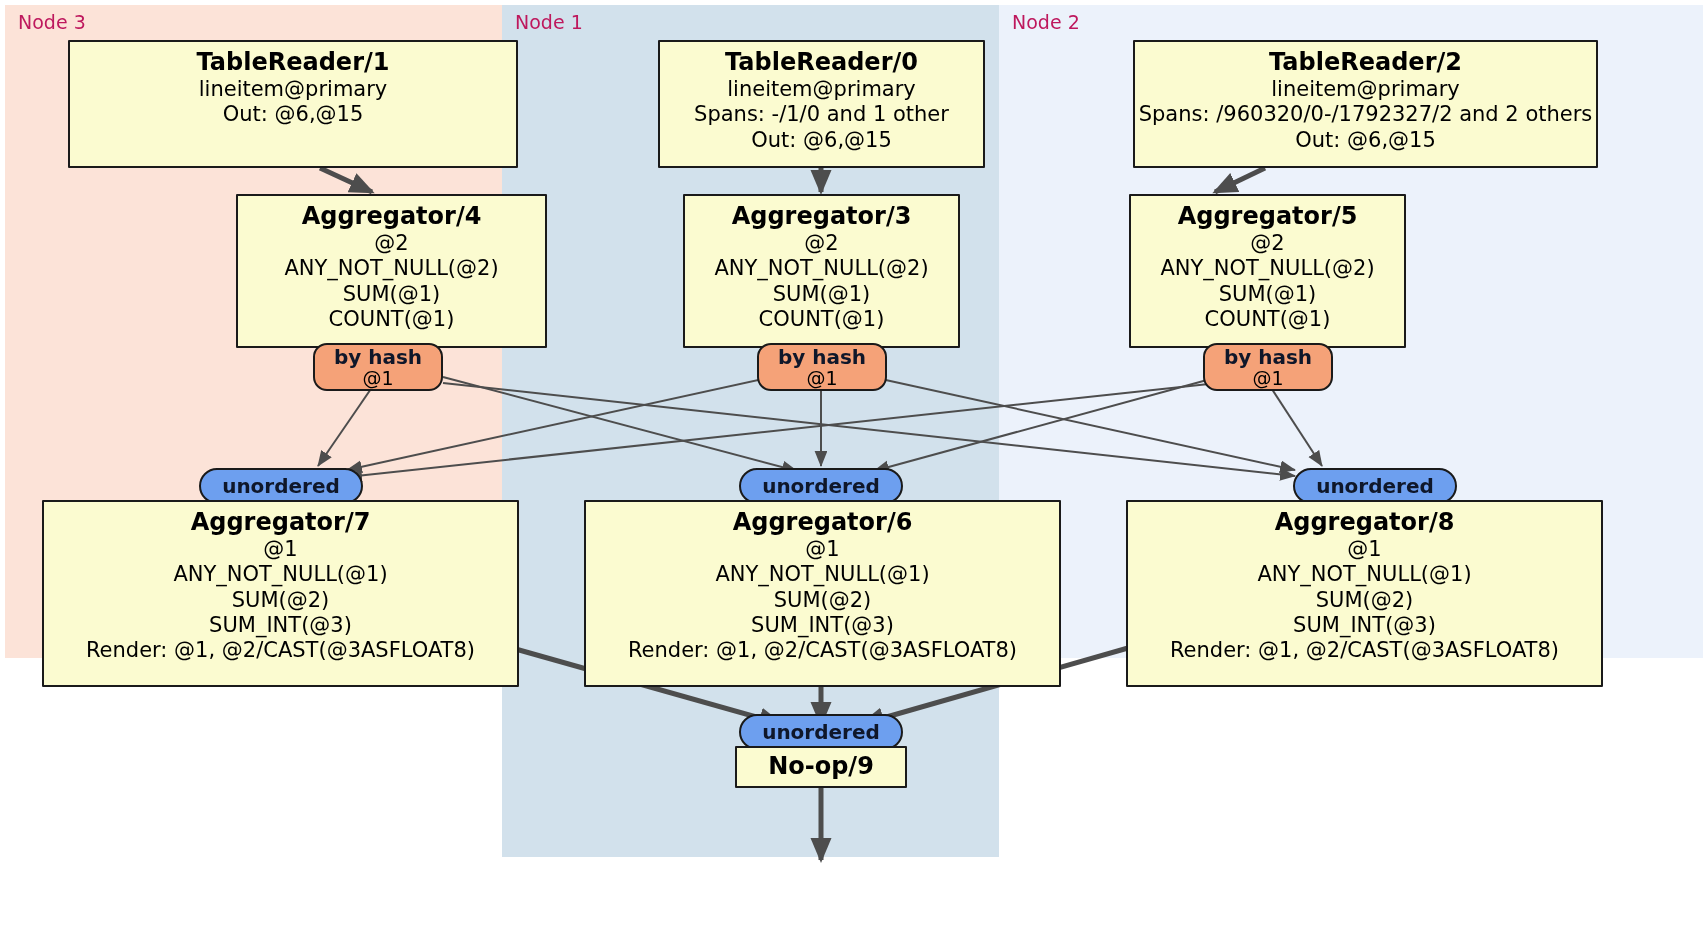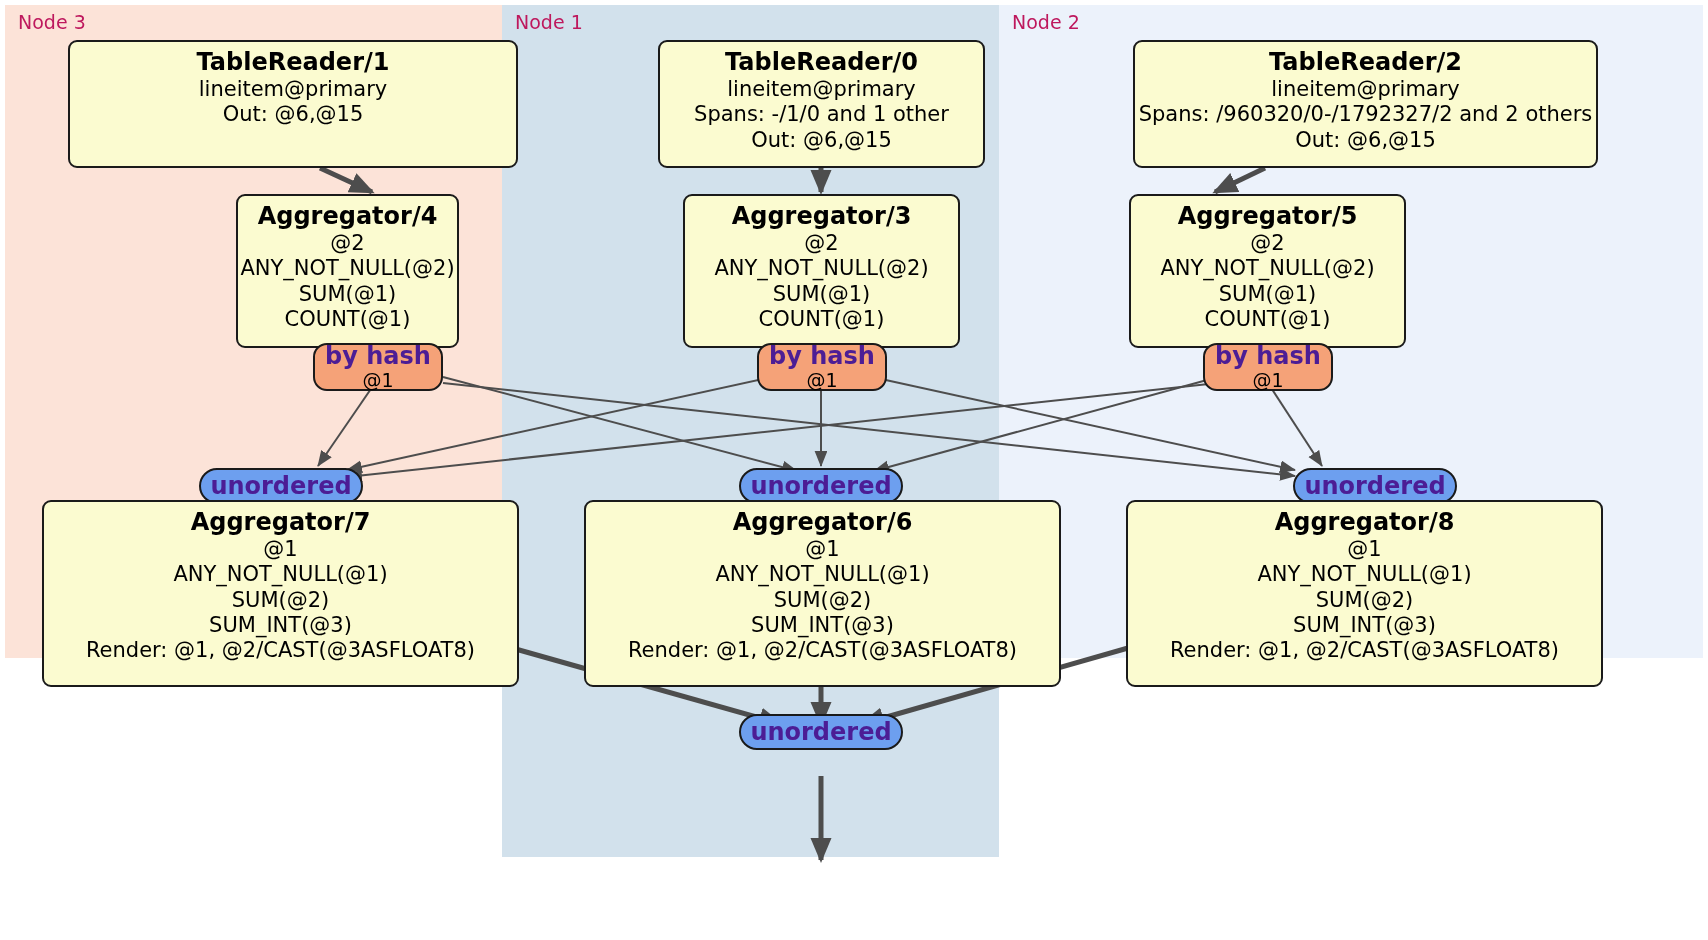--- a/index.html
+++ b/index.html
@@ -33,21 +33,21 @@
     font-family: "DejaVu Sans", sans-serif;
     font-size: 19px;
     color: #be185d;
     white-space: nowrap;
   }
   .proc-box {
     position: absolute;
     box-sizing: border-box;
     background: #fbfbd0;
     border: 2px solid #1a1a1a;
-    border-radius: 9px;
+    border-radius: 1px;
     display: flex;
     flex-direction: column;
     align-items: center;
     justify-content: flex-start;
     padding-top: 6px;
     text-align: center;
     font-family: "DejaVu Sans", sans-serif;
   }
   .proc-title {
     font-size: 24px;
@@ -75,23 +75,23 @@
   }
   .badge-hash {
     background: #f5a278;
     border-radius: 14px;
   }
   .badge-unordered {
     background: #6d9fef;
     border-radius: 20px;
   }
   .badge-main {
-    font-size: 24px;
+    font-size: 20px;
     font-weight: bold;
-    color: #4c1d95;
+    color: #0f172a;
     line-height: 1.1;
     white-space: nowrap;
   }
   .badge-sub {
     font-size: 19px;
     color: #000000;
     line-height: 1.1;
     white-space: nowrap;
   }
   .box-single {
@@ -158,21 +158,21 @@
     <div class="proc-line">Out: @6,@15</div>
   </div>
 
   <div class="proc-box" style="left:1133px; top:40px; width:465px; height:128px;">
     <div class="proc-title">TableReader/2</div>
     <div class="proc-line">lineitem@primary</div>
     <div class="proc-line">Spans: /960320/0-/1792327/2 and 2 others</div>
     <div class="proc-line">Out: @6,@15</div>
   </div>
 
-  <div class="proc-box" style="left:236px; top:194px; width:223px; height:154px;text-align:right;">
+  <div class="proc-box" style="left:236px; top:194px; width:311px; height:154px;text-align:right;">
     <div class="proc-title">Aggregator/4</div>
     <div class="proc-line">@2</div>
     <div class="proc-line">ANY_NOT_NULL(@2)</div>
     <div class="proc-line">SUM(@1)</div>
     <div class="proc-line">COUNT(@1)</div>
   </div>
 
   <div class="proc-box" style="left:683px; top:194px; width:277px; height:154px;">
     <div class="proc-title">Aggregator/3</div>
     <div class="proc-line">@2</div>
@@ -240,15 +240,18 @@
     <div class="proc-line">ANY_NOT_NULL(@1)</div>
     <div class="proc-line">SUM(@2)</div>
     <div class="proc-line">SUM_INT(@3)</div>
     <div class="proc-line">Render: @1, @2/CAST(@3ASFLOAT8)</div>
   </div>
 
   <div class="badge badge-unordered" style="left:739px; top:714px; width:164px; height:36px;">
     <div class="badge-main">unordered</div>
   </div>
 
+  <div class="proc-box box-single" style="left:735px; top:746px; width:172px; height:42px;">
+    <div class="proc-title">No-op/9</div>
+  </div>
 
 
 </div>
 
 </body></html>

